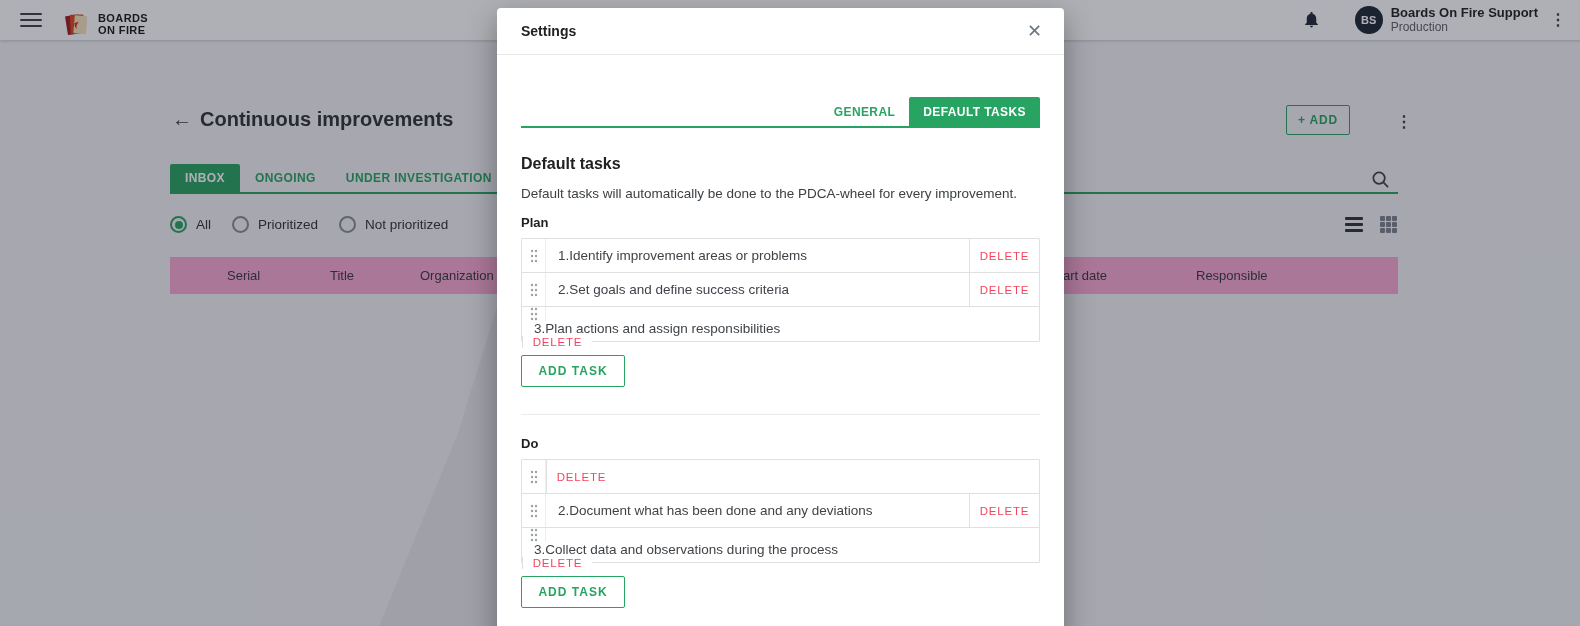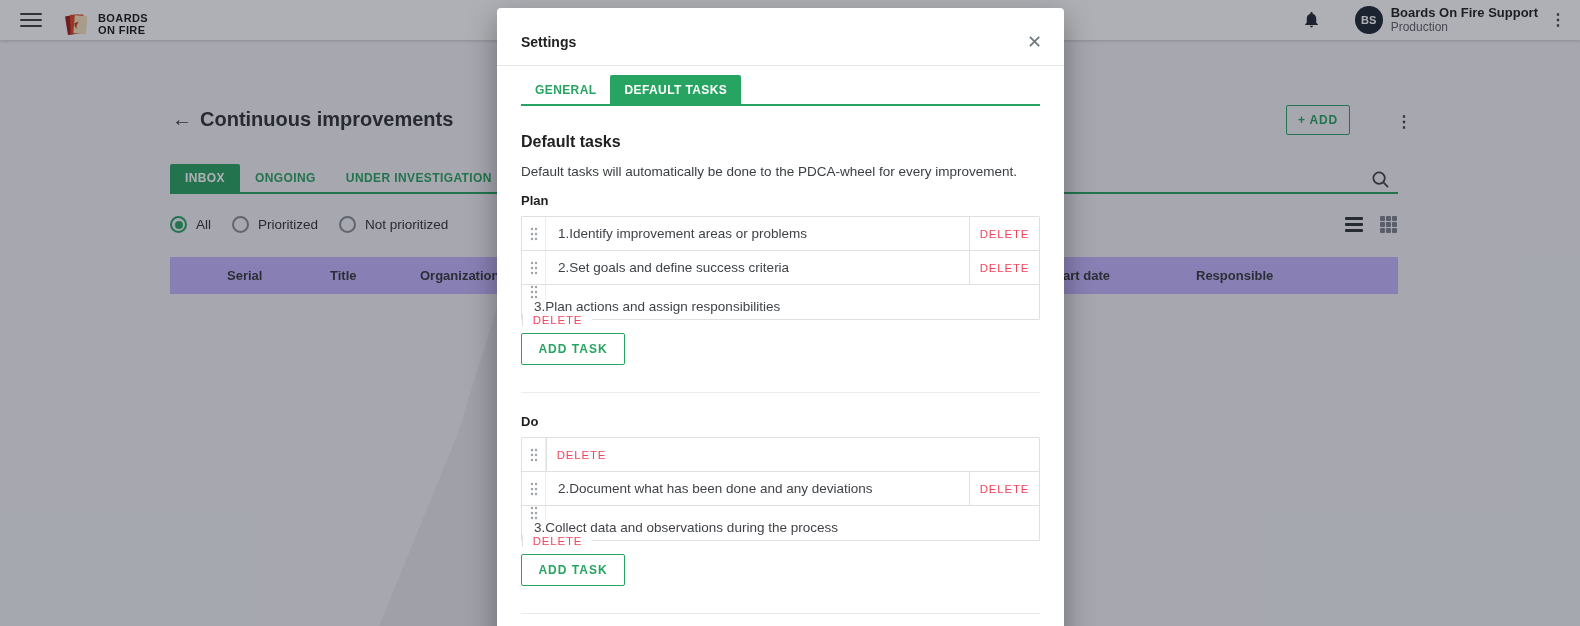--- a/index.html
+++ b/index.html
@@ -47,33 +47,33 @@
   .radio-item.selected .radio { border-color:#28a462; }
   .radio-item.selected .radio::after { content:""; position:absolute; left:2.5px; top:2.5px; width:8px; height:8px;
                                        border-radius:50%; background:#28a462; }
   .radio-label { font-size:13.5px; color:#2f3337; }
   .view-toggles { position:absolute; left:1345px; top:176px; display:flex; gap:17px; align-items:center; }
   .list-ico { display:flex; flex-direction:column; gap:3.5px; width:18px; cursor:pointer; }
   .list-ico span { height:2.5px; background:#2f3337; border-radius:1px; }
   .grid-ico { display:grid; grid-template-columns:repeat(3,5px); grid-template-rows:repeat(3,5px); gap:1px; cursor:pointer; }
   .grid-ico span { background:#7d828c; border-radius:1px; }
 
-  .table-head { position:absolute; left:170px; width:1228px; top:217px; height:37px; background:#c4b5fd;
-                font-size:13px; font-weight:bold; color:#35383c; }
+  .table-head { position:absolute; left:170px; width:1228px; top:217px; height:37px; background:#f9a8d4;
+                font-size:13px; font-weight:normal; color:#35383c; }
   .th { position:absolute; top:11px; }
 
   
   .overlay { position:absolute; inset:0; background:rgba(26,30,43,0.35); z-index:5; }
   .modal { position:absolute; left:497px; top:8px; width:567px; height:640px; background:#fff; z-index:6;
            border-radius:4px; box-shadow:0 10px 30px rgba(0,0,0,.35); overflow:hidden; }
-  .modal-header { height:47px; border-bottom:1px solid #e7e7e7; display:flex; align-items:center; padding:0 16px 0 24px;margin-top:11px; }
+  .modal-header { height:47px; border-bottom:1px solid #e7e7e7; display:flex; align-items:center; padding:0 16px 0 24px; }
   .modal-title { font-size:14px; font-weight:bold; color:#212121; }
   .modal-close { margin-left:auto; font-size:18px; color:#6f7982; cursor:pointer; padding:2px 6px; }
   .modal-body { padding:0 24px; }
-  .mtabs { margin-top:9px; display:flex; border-bottom:2px solid #28a462; }
+  .mtabs { margin-top:42px; display:flex; border-bottom:2px solid #28a462;justify-content:flex-end; }
   .mtab { height:29px; display:flex; align-items:center; padding:0 14px; font-size:12px; font-weight:bold;
           letter-spacing:.4px; color:#28a462; cursor:pointer; }
   .mtab.active { background:#28a462; color:#fff; border-radius:2px 2px 0 0; }
   .m-heading { margin-top:27px; font-size:16px; color:#212121; }
   .m-desc { margin-top:13px; font-size:13.5px; color:#3c4043; }
   .sec-label { margin-top:14px; font-size:13px; font-weight:bold; color:#1f1f1f; }
   .task-table { margin-top:8px; border:1px solid #e0e0e0; border-radius:1px; }
   .trow { display:flex; align-items:stretch; height:34px; border-bottom:1px solid #e0e0e0; }
   .trow:last-child { border-bottom:none;flex-direction:column; }
   .thandle { width:24px; display:flex; align-items:center; justify-content:center; border-right:1px solid #ededed; cursor:grab; }

